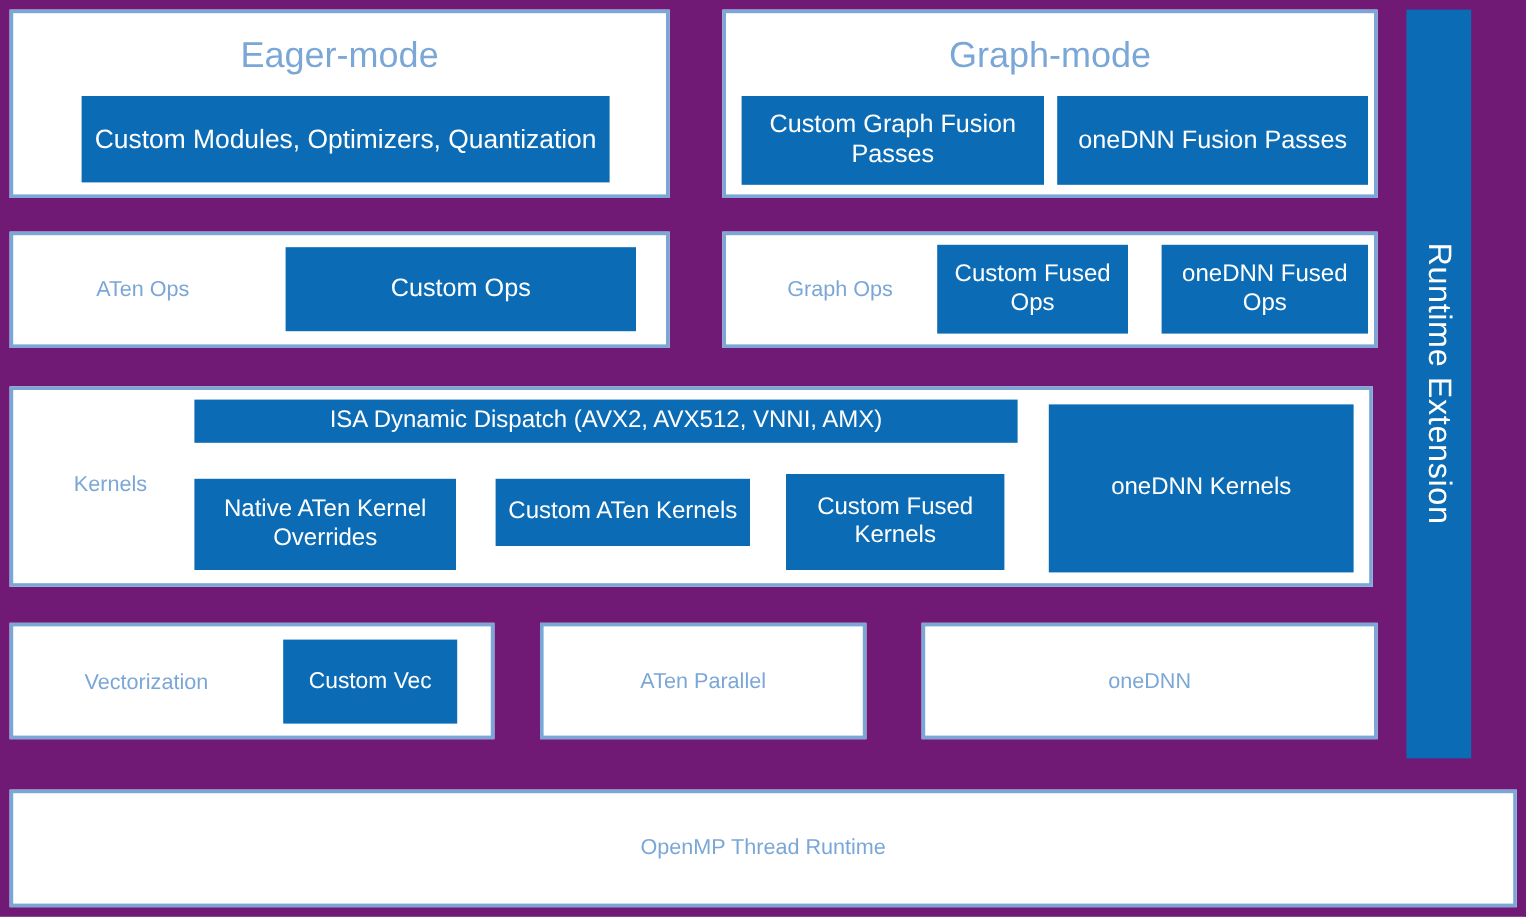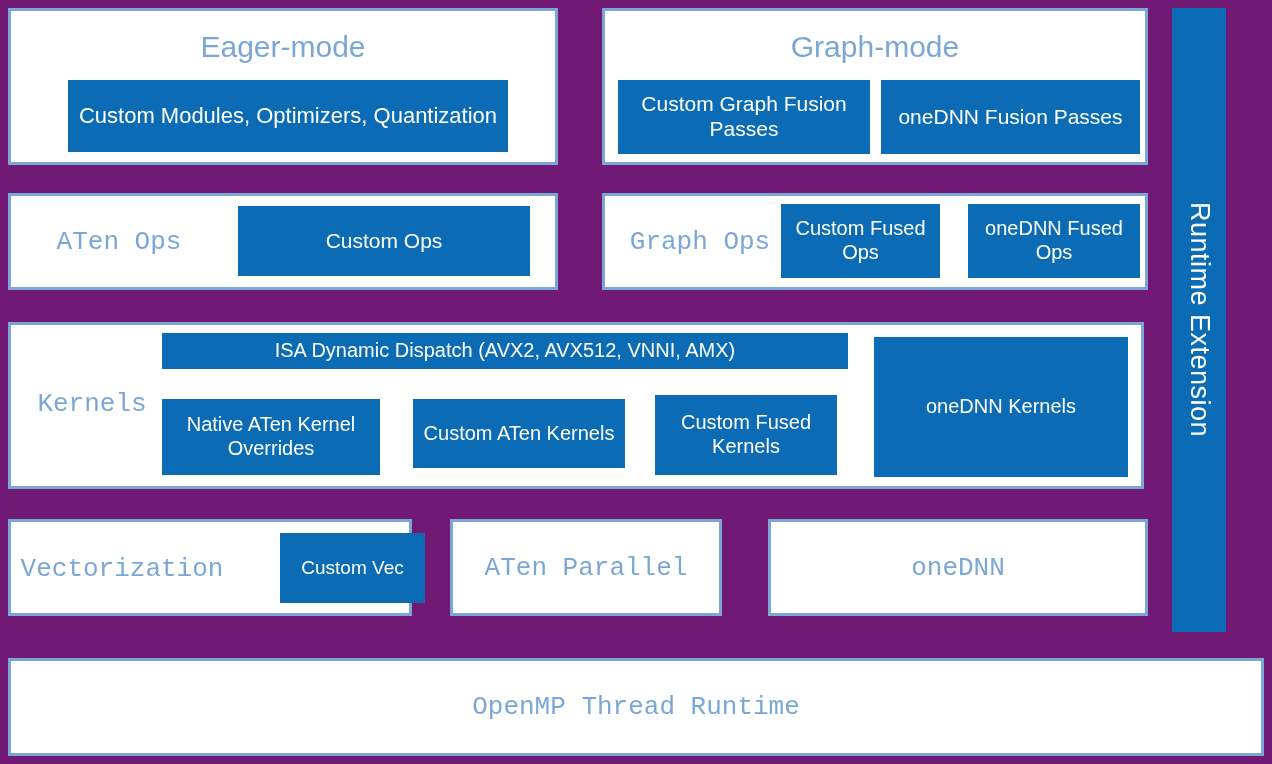--- a/index.html
+++ b/index.html
@@ -49,21 +49,21 @@
     display: flex;
     align-items: center;
     justify-content: center;
     text-align: center;
     line-height: 1.18;
     font-weight: 400;
     white-space: nowrap;
   }
 
   .t-30 { font-size: 30px; }
-  .t-26 { font-size: 26px; font-family: Liberation Mono, monospace; }
+  .t-26 { font-size: 18px; }
   .t-22 { font-size: 22px; }
   .t-21 { font-size: 21px; }
   .t-20 { font-size: 20px; }
   .t-19 { font-size: 19px; }
 
   
   #runtime-bar {
     position: absolute;
     background: #0B6CB5;
     display: flex;
@@ -106,29 +106,29 @@
   <div class="solid t-20" style="left:968px; top:204px; width:172px; height:74px;">oneDNN Fused Ops</div>
   <div class="solid t-20" style="left:781px; top:204px; width:159px; height:74px;">Custom Fused Ops</div>
 
   <div class="panel" style="left:8px; top:322px; width:1136px; height:167px;">
   </div>
   <div class="ltext t-26" style="left:22px; top:383px; width:140px; height:42px;">Kernels</div>
 
   <div class="solid t-20" style="left:162px; top:333px; width:686px; height:36px;">ISA Dynamic Dispatch (AVX2, AVX512, VNNI, AMX)</div>
 
   <div class="solid t-20" style="left:162px; top:399px; width:218px; height:76px;">Native ATen Kernel Overrides</div>
-  <div class="solid t-20" style="left:413px; top:399px; width:212px; height:69px;">Custom ATen Kernels</div>
+  <div class="solid t-20" style="left:413px; top:399px; width:212px; height:56px;">Custom ATen Kernels</div>
   <div class="solid t-20" style="left:655px; top:395px; width:182px; height:80px;">Custom Fused Kernels</div>
 
   <div class="solid t-20" style="left:874px; top:337px; width:254px; height:140px;">oneDNN Kernels</div>
 
   <div class="panel" style="left:8px; top:519px; width:404px; height:97px;">
   </div>
   <div class="ltext t-26" style="left:22px; top:549px; width:200px; height:40px;">Vectorization</div>
-  <div class="solid t-19" style="left:236px; top:533px; width:145px; height:70px;margin-left:44px;">Custom Vec</div>
+  <div class="solid t-19" style="left:236px; top:533px; width:145px; height:70px;">Custom Vec</div>
 
   <div class="panel" style="left:450px; top:519px; width:272px; height:97px;">
   </div>
   <div class="ltext t-26" style="left:450px; top:548px; width:272px; height:40px;">ATen Parallel</div>
 
   <div class="panel" style="left:768px; top:519px; width:380px; height:97px;">
   </div>
   <div class="ltext t-26" style="left:768px; top:548px; width:380px; height:40px;">oneDNN</div>
 
   <div class="panel" style="left:8px; top:658px; width:1256px; height:98px;">

